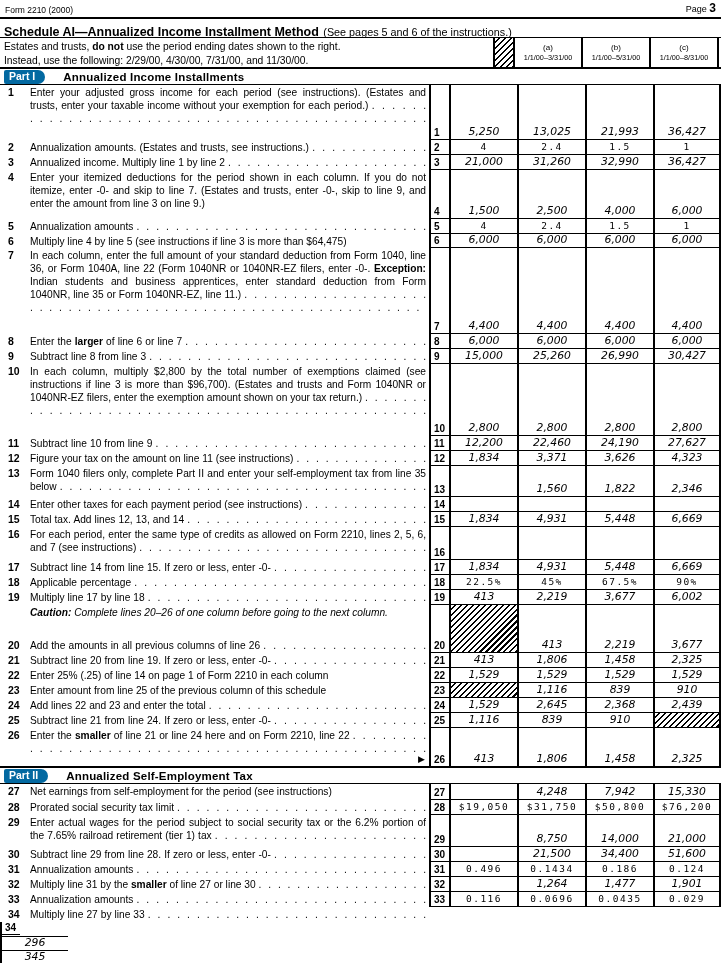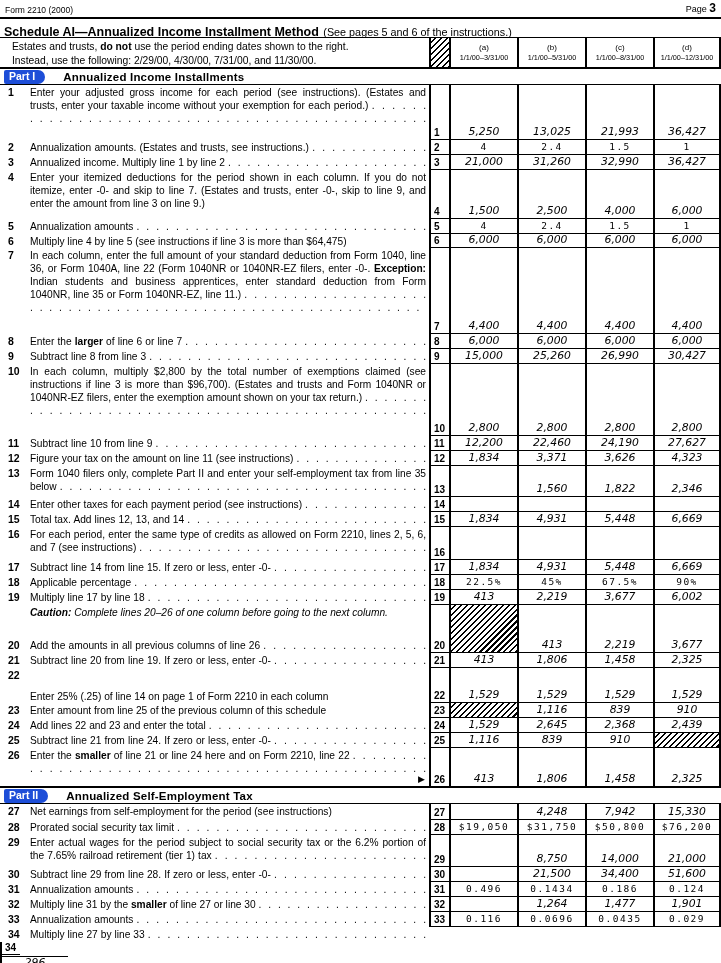--- a/index.html
+++ b/index.html
@@ -16,29 +16,29 @@
   
   .titlebar { border-top: 2.5px solid #000; border-bottom: 1.5px solid #000; padding: 3px 0 3px 4px; position: relative; height: 21px; }
   .title-b { font-weight: bold; font-size: 12.5px; }
   .title-n { font-size: 10.8px; }
   .oval { position: absolute; right: 5px; top: -5px; width: 118px; height: 26px; border: 2px solid #000; border-radius: 50%; background: #fff; display: flex; align-items: center; justify-content: center; z-index: 5; }
   .oval-inner { position: absolute; left: 2px; right: 2px; top: 2px; bottom: 2px; border: 1px solid #000; border-radius: 50%; }
   .oval-text { font-size: 10.5px; position: relative; white-space: nowrap; }
 
   
   .colhead-row { display: flex; border-bottom: 2.5px solid #000; height: 31px; align-items: stretch; }
-  .instr { width: 429px; flex: none; padding: 2px 2px 0 12px; font-size: 10.3px; line-height: 13.5px; }
+  .instr { width: 493px; flex: none; padding: 2px 2px 0 4px; font-size: 10.3px; line-height: 13.5px; }
   .hcell-hatch { width: 20px; flex: none; border-left: 2px solid #000; }
   .hcol { width: 68px; flex: none; border-left: 2px solid #000; text-align: center; font-size: 7.3px; line-height: 9.5px; padding-top: 5px; }
   .hcol:last-child { border-right: 2.5px solid #000; }
   .hcol .letter { font-size: 8px; }
 
   
   .part-banner { display: flex; align-items: center; height: 16px; padding-left: 4px; border-bottom: 1.5px solid #000; }
-  .part-chip { background: #1d4ed8; color: #fff; font-weight: bold; font-size: 10.5px; line-height: 13px; padding: 0 10px 1px 5px; border-radius: 2px 7px 7px 2px; }
+  .part-chip { background: #0369a1; color: #fff; font-weight: bold; font-size: 10.5px; line-height: 13px; padding: 0 10px 1px 5px; border-radius: 2px 7px 7px 2px; }
   .part-title { font-weight: bold; font-size: 11.5px; margin-left: 18px; letter-spacing: 0.2px; }
 
   
   .trow { display: flex; align-items: stretch; }
   .desc { width: 429px; flex: none; position: relative; padding: 1px 3px 0 0; }
   .has-caution { display: flex; flex-direction: column; justify-content: space-between; }
   .dline { display: flex; align-items: flex-start; }
   .lnum { width: 30px; flex: none; padding-left: 8px; font-weight: bold; font-size: 10.5px; line-height: 13px; }
   .lt { flex: 1; overflow: hidden; font-size: 10.2px; line-height: 13px; text-align: justify; }
   .dots { word-spacing: 4px; }
@@ -377,21 +377,21 @@
         <div class="ncell">21</div>
         <div class="vcell vw">413</div>
         <div class="vcell vw">1,806</div>
         <div class="vcell vw">1,458</div>
         <div class="vcell vw">2,325</div>
       </div>
       <div class="trow" style="min-height: 15px;">
         <div class="desc">
           <div class="dline">
             <span class="lnum">22</span>
-            <div class="lt" style="max-height: 14px; margin-top: 21px;"><span>Enter 25% (.25) of line 14 on page 1 of Form 2210 in each column</span></div>
+            <div class="lt" style="max-height: 14px;"><span>Enter 25% (.25) of line 14 on page 1 of Form 2210 in each column</span></div>
           </div>
         </div>
         <div class="ncell">22</div>
         <div class="vcell vw">1,529</div>
         <div class="vcell vw">1,529</div>
         <div class="vcell vw">1,529</div>
         <div class="vcell vw">1,529</div>
       </div>
       <div class="trow" style="min-height: 15px;">
         <div class="desc">

